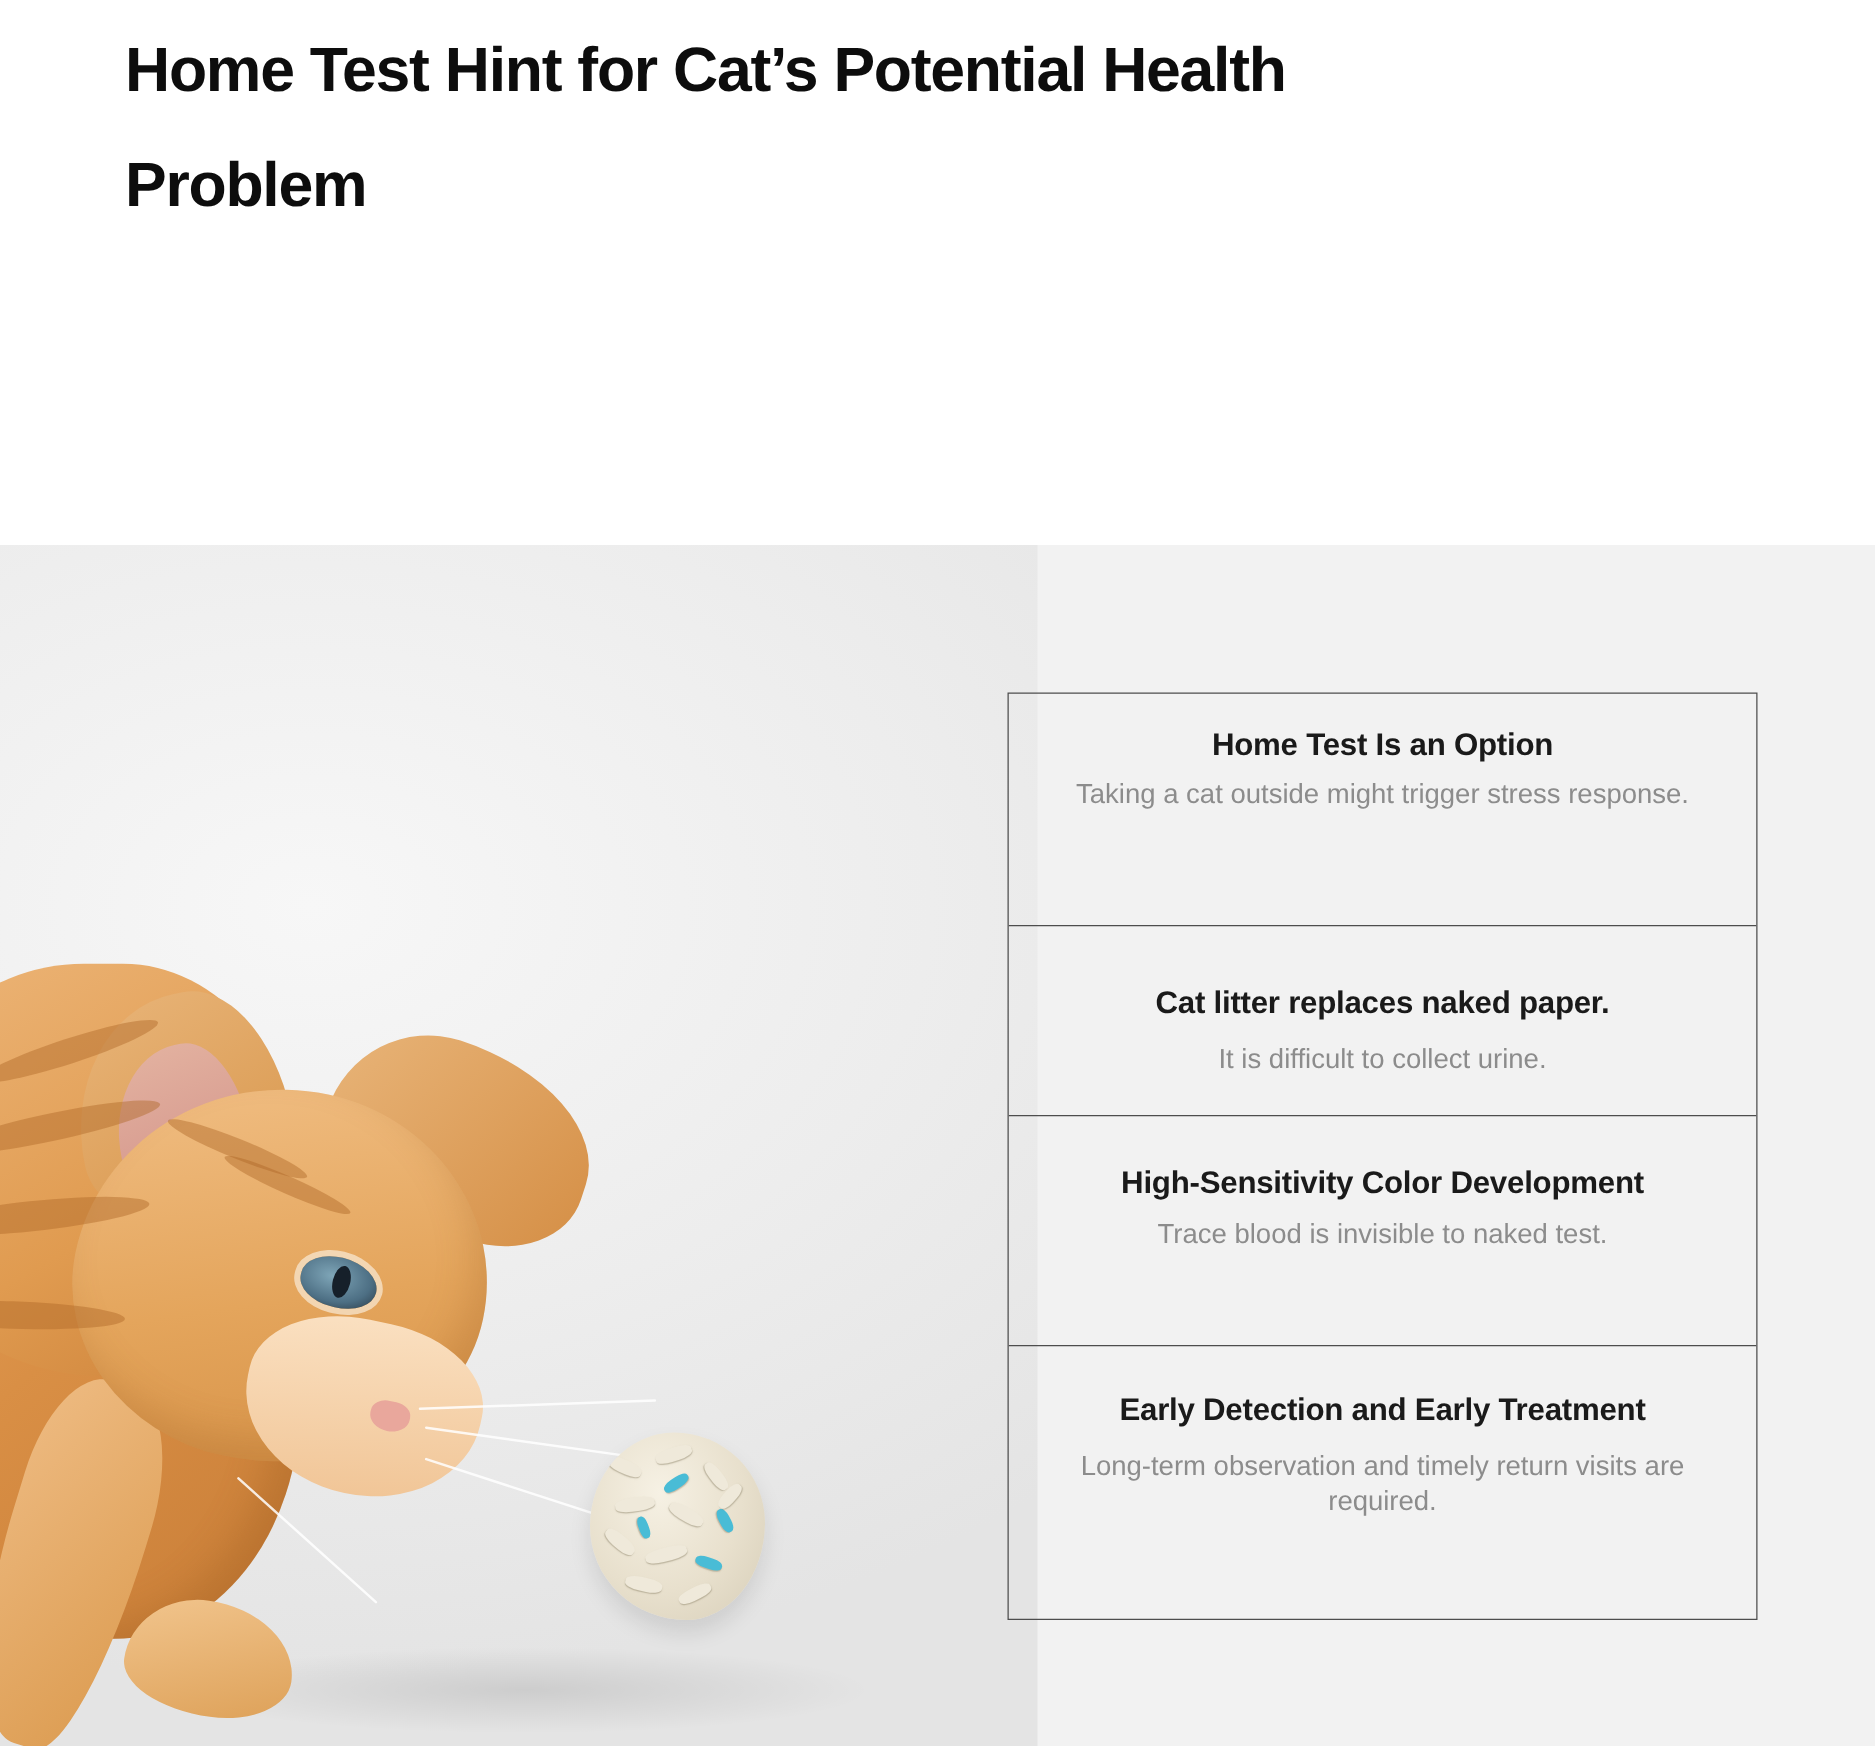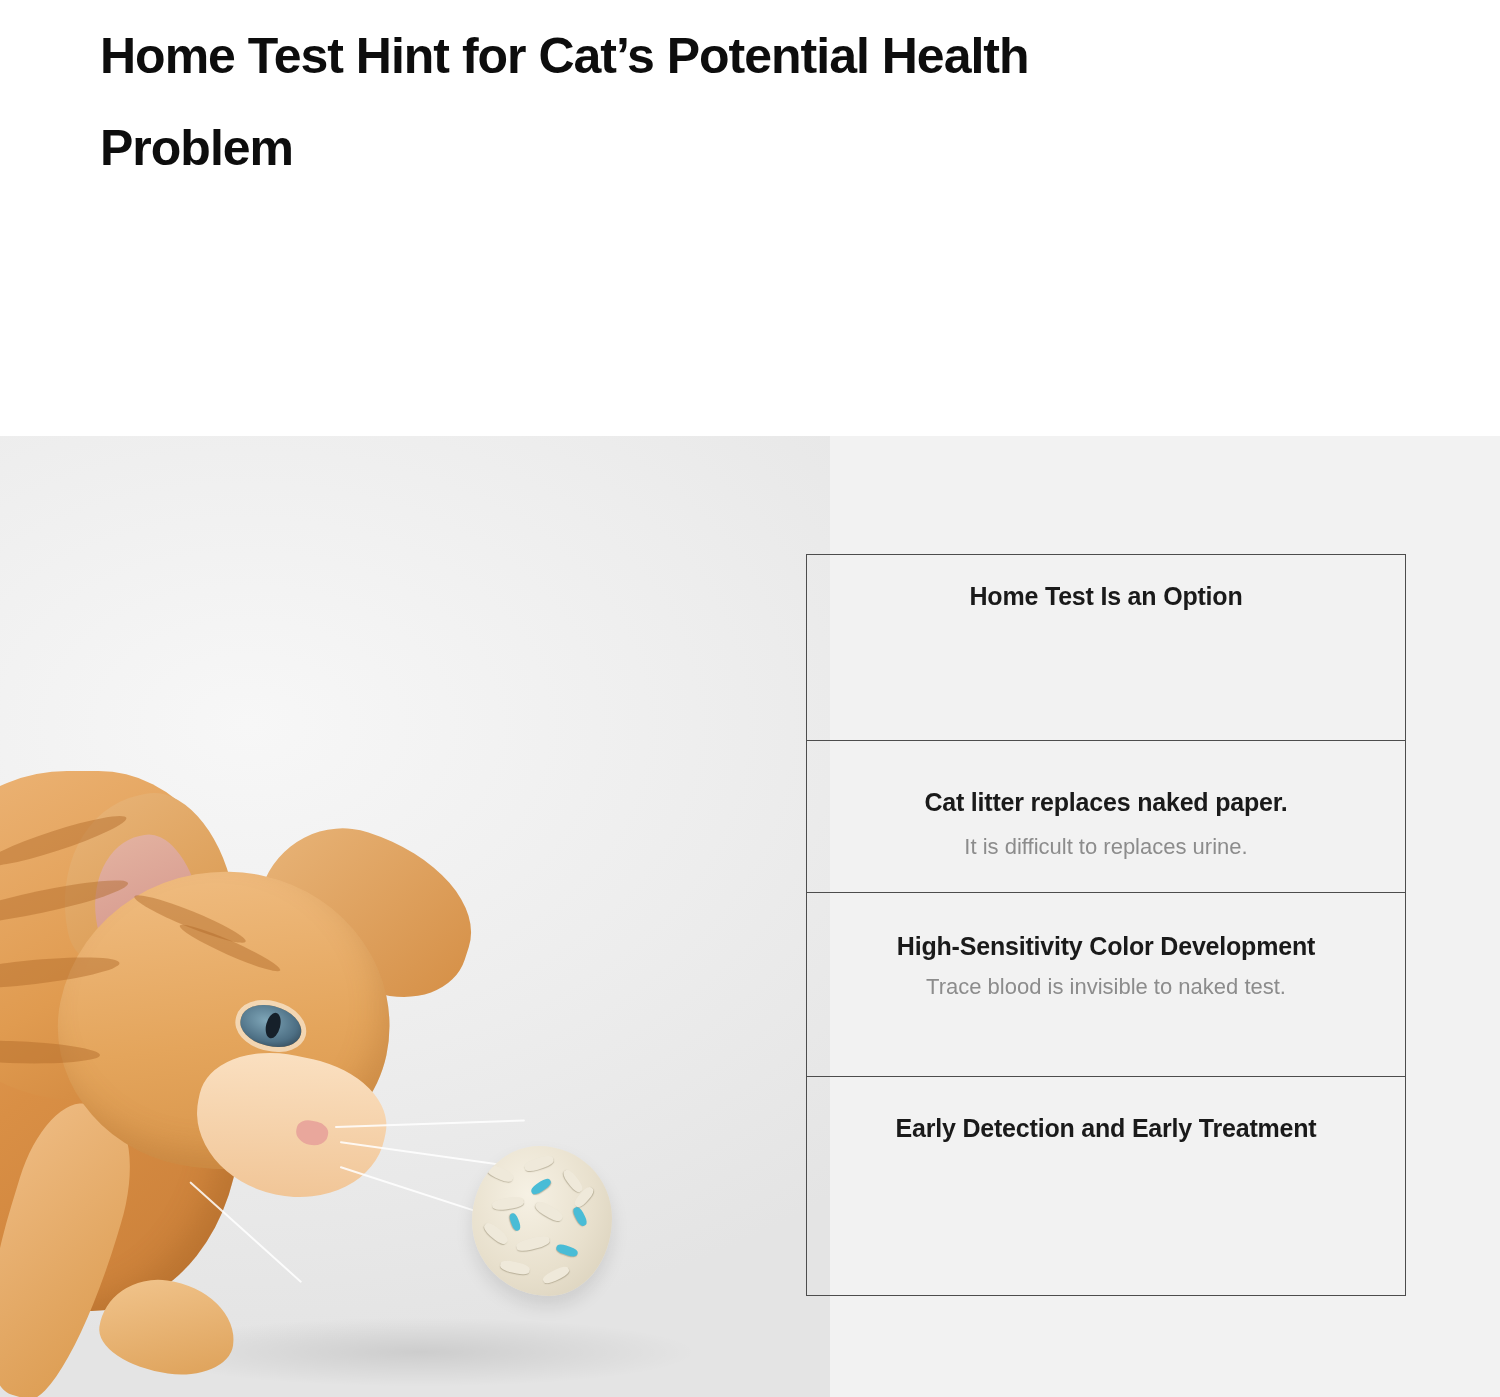--- a/index.html
+++ b/index.html
@@ -331,30 +331,32 @@
       <div class="pellet" style="left:70px; top:124px; width:28px; height:10px; transform:rotate(-26deg);"></div>
       <div class="pellet" style="left:100px; top:46px; width:24px; height:10px; transform:rotate(-48deg);"></div>
       <div class="pellet blue" style="left:34px; top:72px; width:18px; height:8px; transform:rotate(70deg);"></div>
     </div>
   </div>
 
   <div class="cards">
 
     <div class="card card-1">
       <p class="card-title">Home Test Is an Option</p>
+      <p class="card-desc">Taking a cat outside might trigger stress response.</p>
     </div>
 
     <div class="card card-2">
       <p class="card-title">Cat litter replaces naked paper.</p>
-      <p class="card-desc">It is difficult to replaces urine.</p>
+      <p class="card-desc">It is difficult to collect urine.</p>
     </div>
 
     <div class="card card-3">
       <p class="card-title">High-Sensitivity Color Development</p>
       <p class="card-desc">Trace blood is invisible to naked test.</p>
     </div>
 
     <div class="card card-4">
       <p class="card-title">Early Detection and Early Treatment</p>
+      <p class="card-desc">Long-term observation and timely return visits are required.</p>
     </div>
 
   </div>
 </div>
 
 </body></html>

